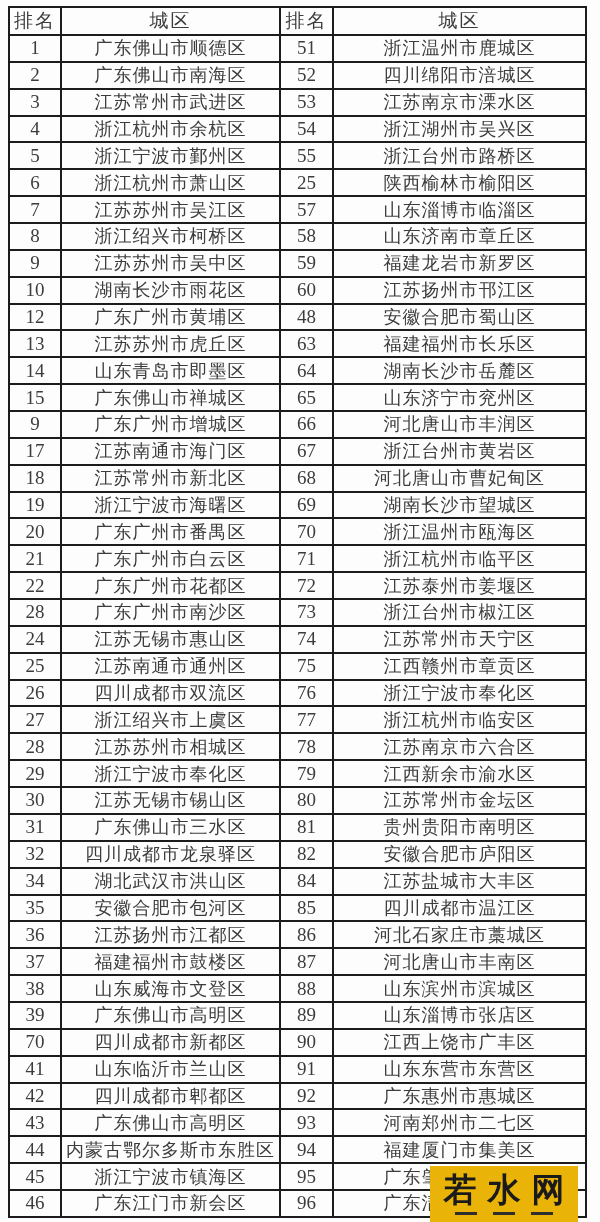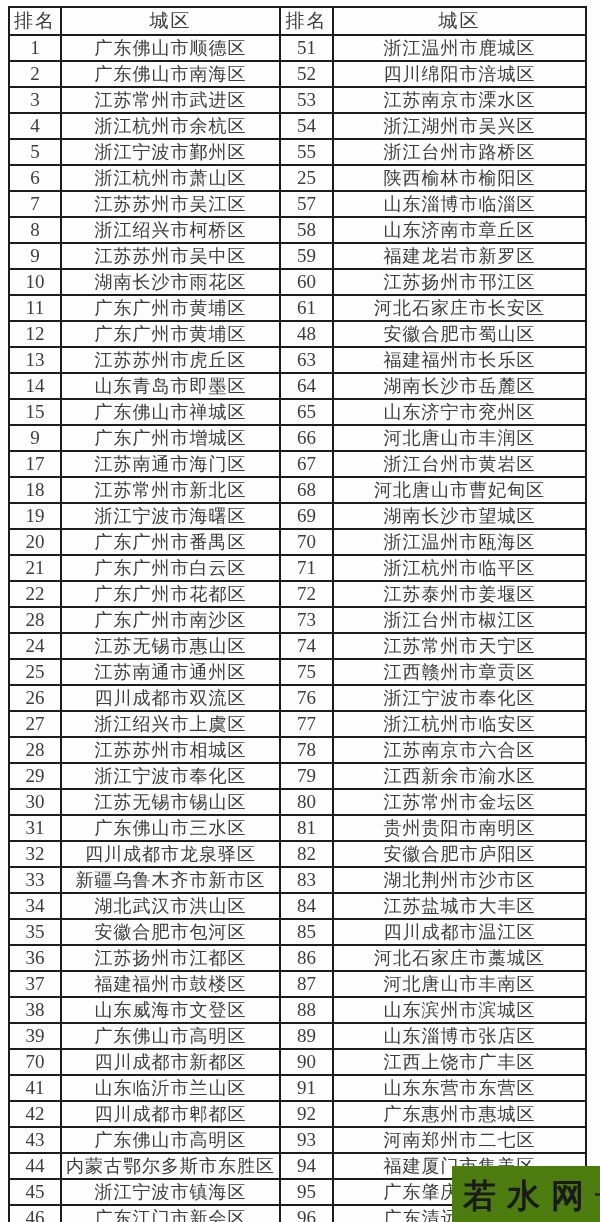--- a/index.html
+++ b/index.html
@@ -19,22 +19,22 @@
     text-align:center;vertical-align:middle;
     color:#3c3c3c;font-weight:normal;
     white-space:nowrap;overflow:hidden;
     padding:0;
   }
   .rank-table thead tr{height:26px;}
   .rank-table th{font-size:19px;letter-spacing:2px;}
   td.rank{font-size:19px;}
   td.district{font-size:18px;letter-spacing:1px;}
   .watermark{
-    position:absolute;left:452px;top:1166px;width:148px;height:56px;
-    background:#4d7c0f;display:flex;flex-direction:row;align-items:center;
+    position:absolute;left:430px;top:1166px;width:148px;height:56px;
+    background:#eab308;display:flex;flex-direction:column;align-items:center;
     z-index:5;
   }
   .wm-text{
     font-size:33px;font-weight:bold;color:#1a1a1a;
     letter-spacing:11px;line-height:1;margin:8px 0 4px 11px;
     white-space:nowrap;
   }
   .wm-sub{display:flex;gap:16px;margin-top:1px;}
   .wm-sub span{display:block;width:22px;height:3px;background:#2e2e2e;filter:blur(0.4px);}
 </style>
@@ -111,26 +111,20 @@
         <td class="rank">59</td>
         <td class="district">福建龙岩市新罗区</td>
       </tr>
       <tr>
         <td class="rank">10</td>
         <td class="district">湖南长沙市雨花区</td>
         <td class="rank">60</td>
         <td class="district">江苏扬州市邗江区</td>
       </tr>
       <tr>
-        <td class="rank">11</td>
-        <td class="district">广东广州市黄埔区</td>
-        <td class="rank">61</td>
-        <td class="district">河北石家庄市长安区</td>
-      </tr>
-      <tr>
         <td class="rank">12</td>
         <td class="district">广东广州市黄埔区</td>
         <td class="rank">48</td>
         <td class="district">安徽合肥市蜀山区</td>
       </tr>
       <tr>
         <td class="rank">13</td>
         <td class="district">江苏苏州市虎丘区</td>
         <td class="rank">63</td>
         <td class="district">福建福州市长乐区</td>
@@ -241,26 +235,20 @@
         <td class="rank">31</td>
         <td class="district">广东佛山市三水区</td>
         <td class="rank">81</td>
         <td class="district">贵州贵阳市南明区</td>
       </tr>
       <tr>
         <td class="rank">32</td>
         <td class="district">四川成都市龙泉驿区</td>
         <td class="rank">82</td>
         <td class="district">安徽合肥市庐阳区</td>
-      </tr>
-      <tr>
-        <td class="rank">33</td>
-        <td class="district">新疆乌鲁木齐市新市区</td>
-        <td class="rank">83</td>
-        <td class="district">湖北荆州市沙市区</td>
       </tr>
       <tr>
         <td class="rank">34</td>
         <td class="district">湖北武汉市洪山区</td>
         <td class="rank">84</td>
         <td class="district">江苏盐城市大丰区</td>
       </tr>
       <tr>
         <td class="rank">35</td>
         <td class="district">安徽合肥市包河区</td>

